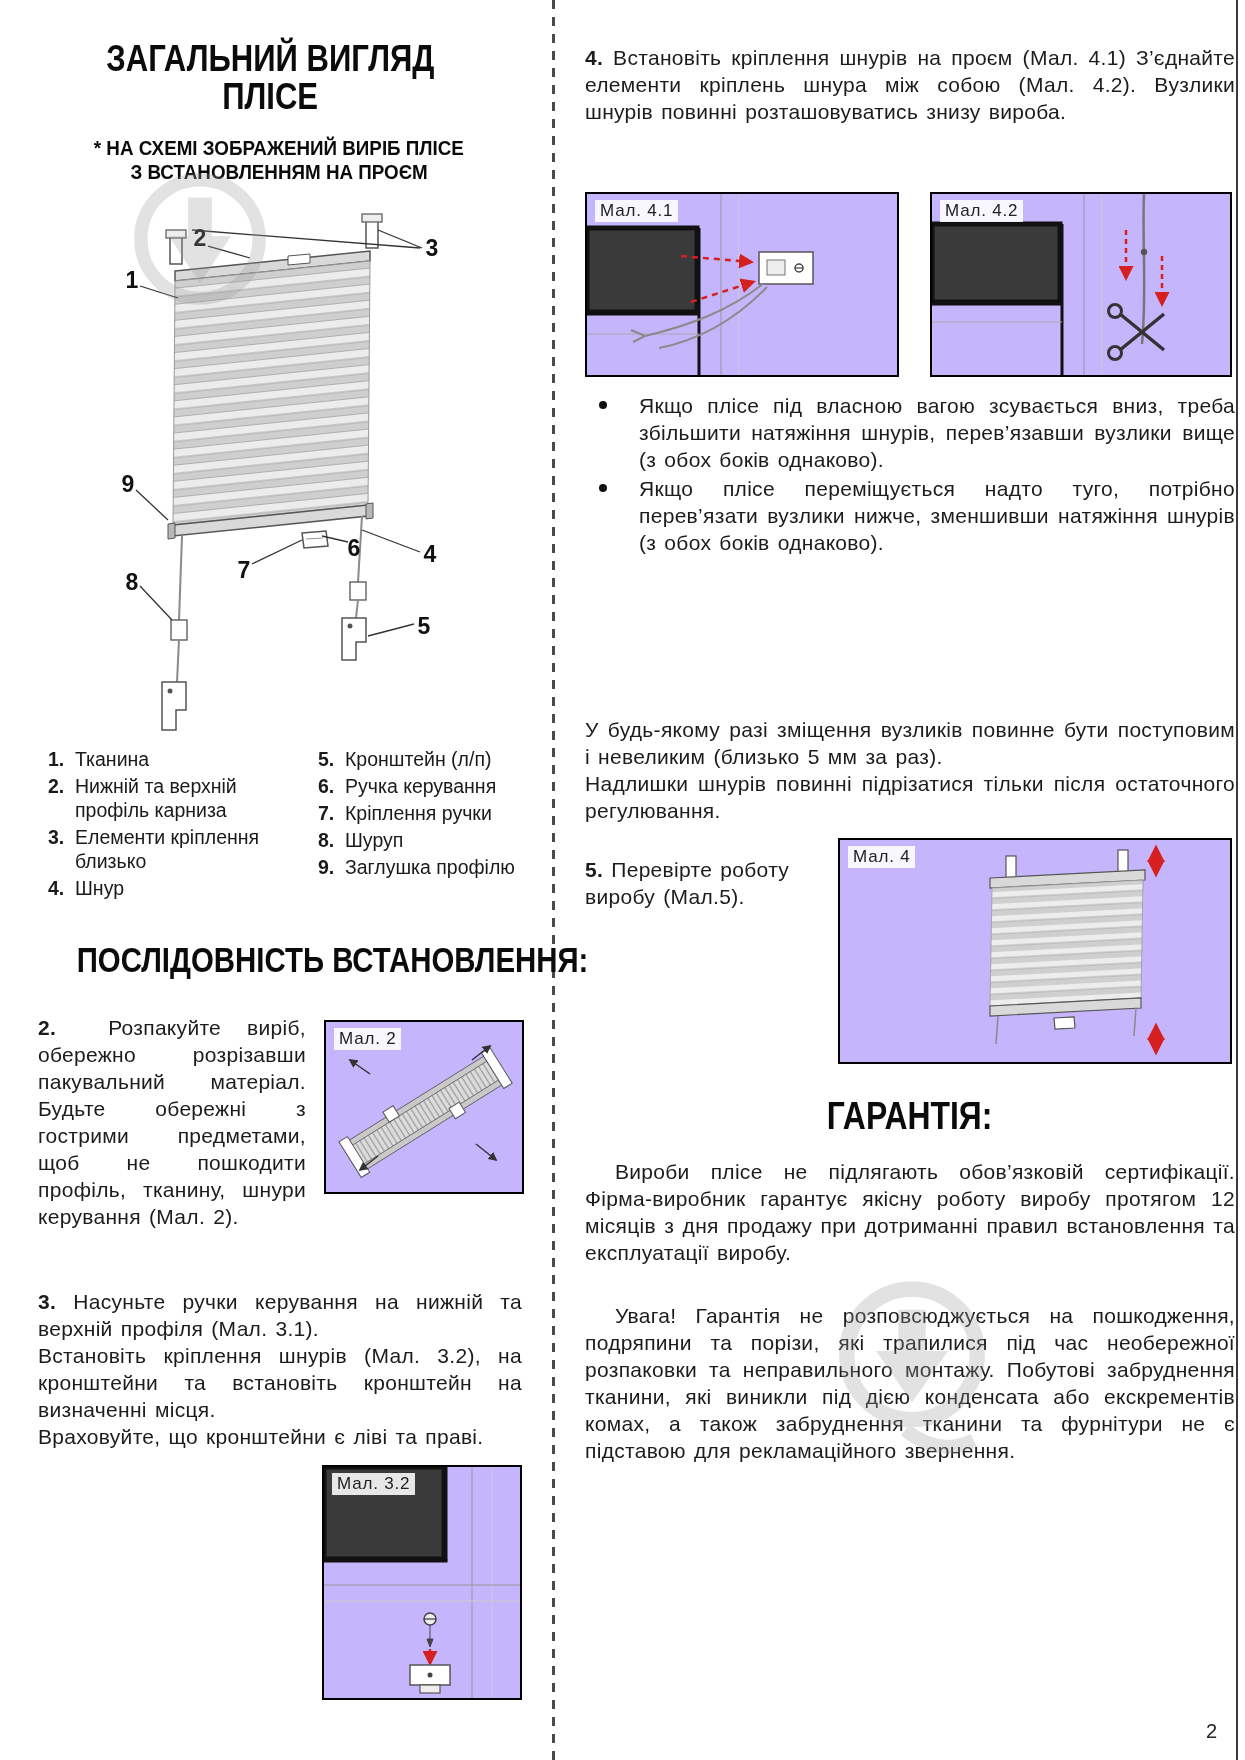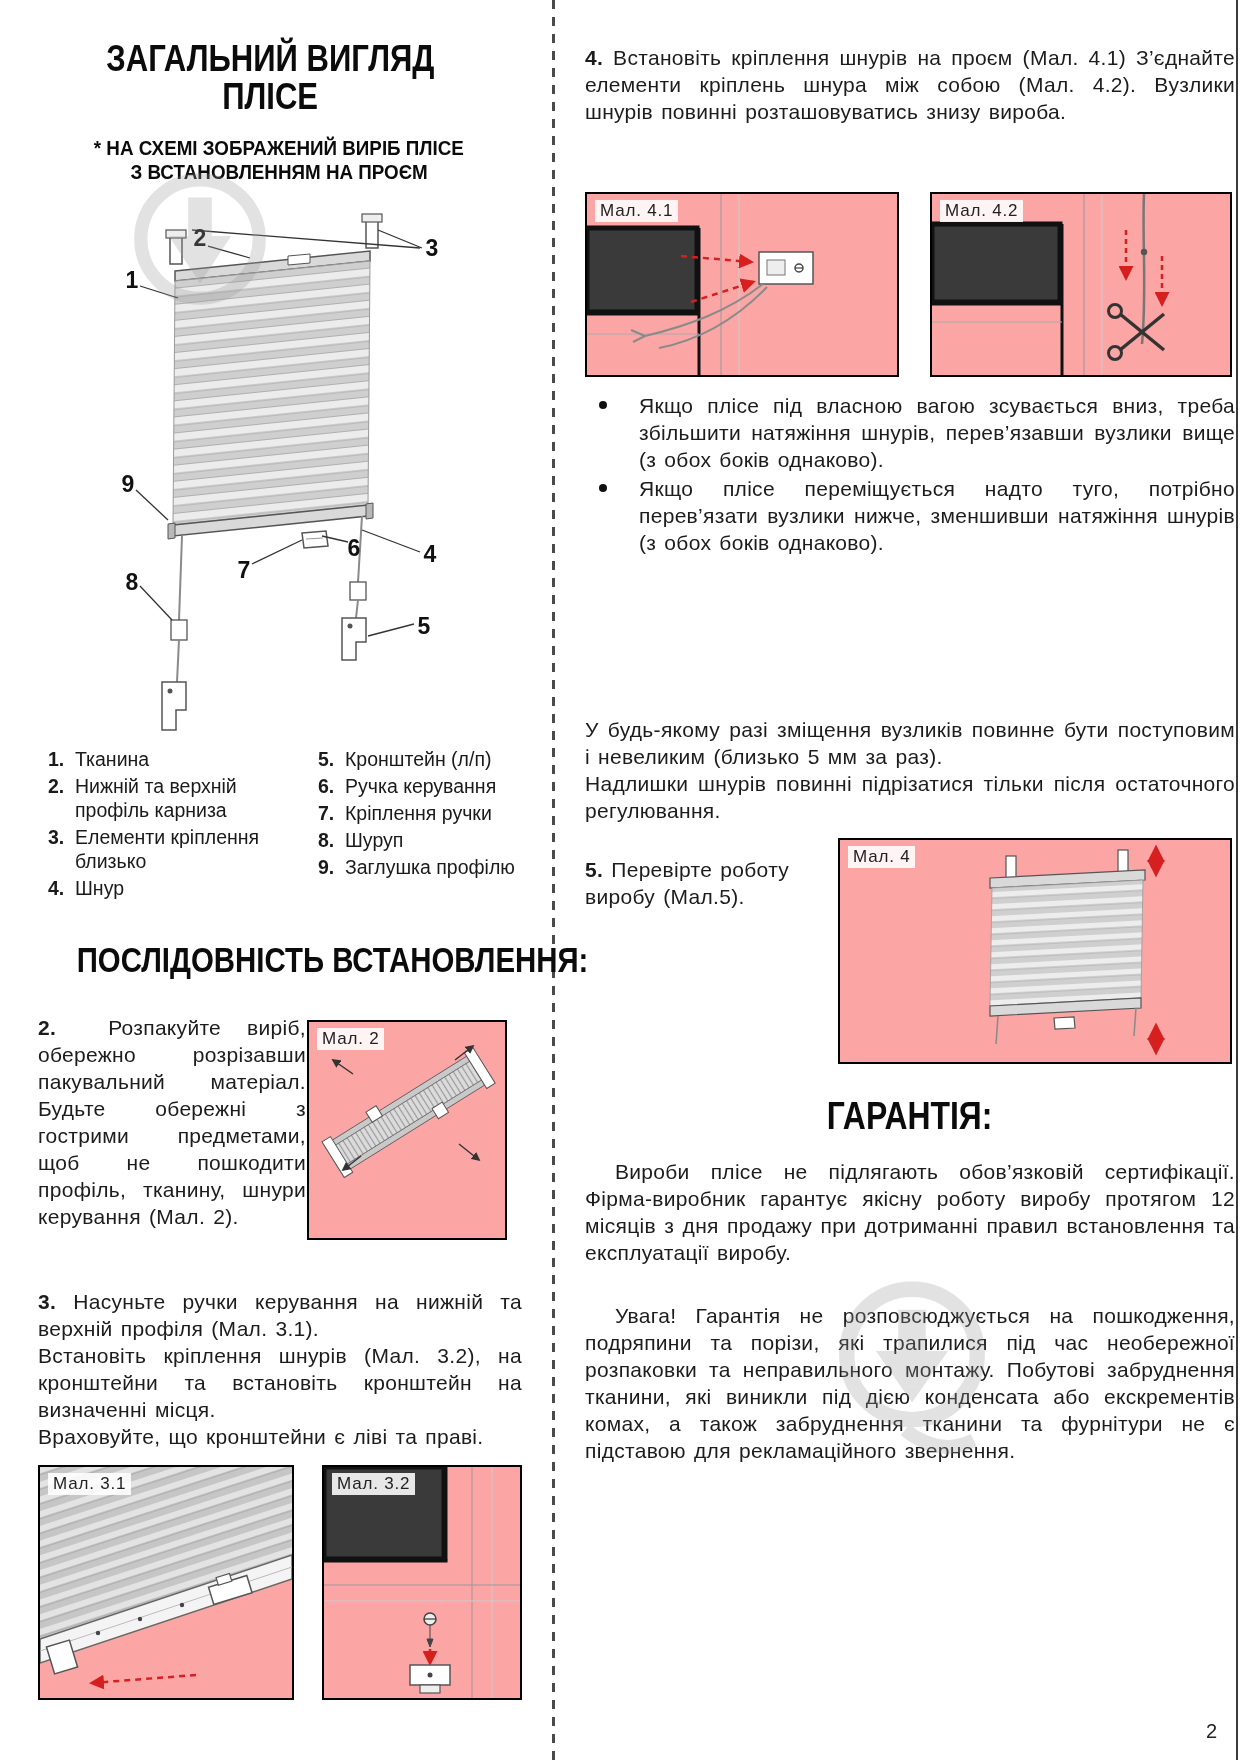--- a/index.html
+++ b/index.html
@@ -5,21 +5,21 @@
   *{margin:0;padding:0;box-sizing:border-box}
   html,body{background:#ffffff}
   .page{position:relative;width:1245px;height:1760px;background:#fff;overflow:hidden;
         font-family:"Liberation Sans",sans-serif;color:#161616;}
   .abs{position:absolute}
   .body-txt{font-size:21px;line-height:27px;text-align:justify;letter-spacing:.3px;word-spacing:2px;color:#1c1c1c}
   .step-num{font-weight:bold}
   .heading{font-weight:bold;color:#0b0b0b;text-align:center}
   .cond{display:inline-block;transform:scaleX(.84);transform-origin:center;white-space:nowrap}
   .cond2{display:inline-block;transform:scaleX(.94);transform-origin:center;white-space:nowrap}
-  .fig{position:absolute;border:2px solid #000;background:#fca5a5}
+  .fig{position:absolute;border:2px solid #000;background:#c4b5fd}
   .fig svg{position:absolute;left:0;top:0}
   .fig-label{position:absolute;top:6px;left:8px;font-size:17px;letter-spacing:.8px;color:#222;
              background:rgba(255,255,255,.88);padding:1px 5px;z-index:2}
   .leg-item{position:relative;padding-left:27px;font-size:19.5px;line-height:24px;margin-bottom:3px;color:#1a1a1a}
   .leg-num{position:absolute;left:0;top:0;font-weight:bold}
   .bullet{display:flex;align-items:flex-start;margin-bottom:2px}
   .dot{flex:0 0 8px;width:8px;height:8px;border-radius:50%;background:#111;margin:9px 0 0 14px}
   .btxt{margin-left:32px;flex:1}
   .divider{position:absolute;left:552px;top:0;width:3px;height:1760px;
            background:repeating-linear-gradient(to bottom,#4a4a4a 0 9px,transparent 9px 17px)}
@@ -177,21 +177,21 @@
 
     <div class="abs heading" style="left:28px;top:940px;width:498px;font-size:35px;line-height:40px">
       <span class="cond">ПОСЛІДОВНІСТЬ ВСТАНОВЛЕННЯ:</span>
     </div>
 
     <div class="abs body-txt" style="left:38px;top:1014px;width:268px">
       <span class="step-num">2.</span>&nbsp;
       <span>Розпакуйте виріб, обережно розрізавши пакувальний матеріал. Будьте обережні з гострими предметами, щоб не пошкодити профіль, тканину, шнури керування (Мал. 2).</span>
     </div>
 
-    <div class="fig" style="left:307px;top:1020px;width:200px;height:220px">
+    <div class="fig" style="left:324px;top:1020px;width:200px;height:174px">
       <div class="fig-label">Мал. 2</div>
       <svg width="196" height="170" viewBox="0 0 196 170">
         <g transform="rotate(-32 98 88)">
           <rect x="18" y="74" width="160" height="6" fill="#c9c9c9" stroke="#555" stroke-width="0.8"></rect>
           <rect x="18" y="102" width="160" height="6" fill="#c9c9c9" stroke="#555" stroke-width="0.8"></rect>
           <rect x="18" y="80" width="160" height="22" fill="url(#hatchV)" stroke="#777" stroke-width="0.8"></rect>
           <rect x="9" y="70" width="10" height="42" fill="#fff" stroke="#555" stroke-width="1"></rect>
           <rect x="177" y="70" width="10" height="42" fill="#fff" stroke="#555" stroke-width="1"></rect>
           <rect x="62" y="68" width="12" height="12" fill="#fff" stroke="#555" stroke-width="1"></rect>
           <rect x="120" y="100" width="12" height="12" fill="#fff" stroke="#555" stroke-width="1"></rect>
@@ -204,39 +204,20 @@
         </g>
       </svg>
     </div>
 
     <div class="abs body-txt" style="left:38px;top:1288px;width:484px">
       <div><span class="step-num">3.</span> <span>Насуньте ручки керування на нижній та верхній профіля (Мал. 3.1).</span></div>
       <div>Встановіть кріплення шнурів (Мал. 3.2), на кронштейни та встановіть кронштейн на визначенні місця.</div>
       <div>Враховуйте, що кронштейни є ліві та праві.</div>
     </div>
 
-    <div class="fig" style="left:38px;top:1465px;width:256px;height:235px">
-      <div class="fig-label">Мал. 3.1</div>
-      <svg width="252" height="231" viewBox="0 0 252 231">
-        <polygon points="0,0 252,0 252,88 0,172" fill="url(#pleat31)"></polygon>
-        <g>
-          <polygon points="0,172 252,88 252,112 0,196" fill="#f4f4f4" stroke="#666" stroke-width="1.5"></polygon>
-          <line x1="0" y1="184" x2="252" y2="100" stroke="#bbb" stroke-width="1"></line>
-          <circle cx="58" cy="166" r="2.2" fill="#444"></circle>
-          <circle cx="100" cy="152" r="2.2" fill="#444"></circle>
-          <circle cx="142" cy="138" r="2.2" fill="#444"></circle>
-        </g>
-        <g transform="rotate(-17 190 122)">
-          <rect x="170" y="114" width="40" height="18" fill="#fff" stroke="#555" stroke-width="1.5"></rect>
-          <rect x="180" y="107" width="14" height="8" fill="#fff" stroke="#555" stroke-width="1.2"></rect>
-        </g>
-        <rect x="10" y="176" width="24" height="28" fill="#fff" stroke="#555" stroke-width="1.5" transform="rotate(-17 22 190)"></rect>
-        <line x1="156" y1="208" x2="52" y2="216" stroke="#d62020" stroke-width="2.5" stroke-dasharray="6 5" marker-end="url(#mArrRed)"></line>
-      </svg>
-    </div>
 
     <div class="fig" style="left:322px;top:1465px;width:200px;height:235px">
       <div class="fig-label">Мал. 3.2</div>
       <svg width="196" height="231" viewBox="0 0 196 231">
         <rect x="0" y="0" width="120" height="92" fill="#3a3a3a" stroke="#111" stroke-width="5"></rect>
         <g stroke-linecap="square">
           <line x1="122" y1="0" x2="122" y2="92" stroke="#111" stroke-width="3"></line>
           <line x1="148" y1="0" x2="148" y2="231" stroke="#999" stroke-width="1"></line>
           <line x1="168" y1="0" x2="168" y2="231" stroke="#ccc" stroke-width="1"></line>
           <line x1="0" y1="94" x2="122" y2="94" stroke="#111" stroke-width="3"></line>

